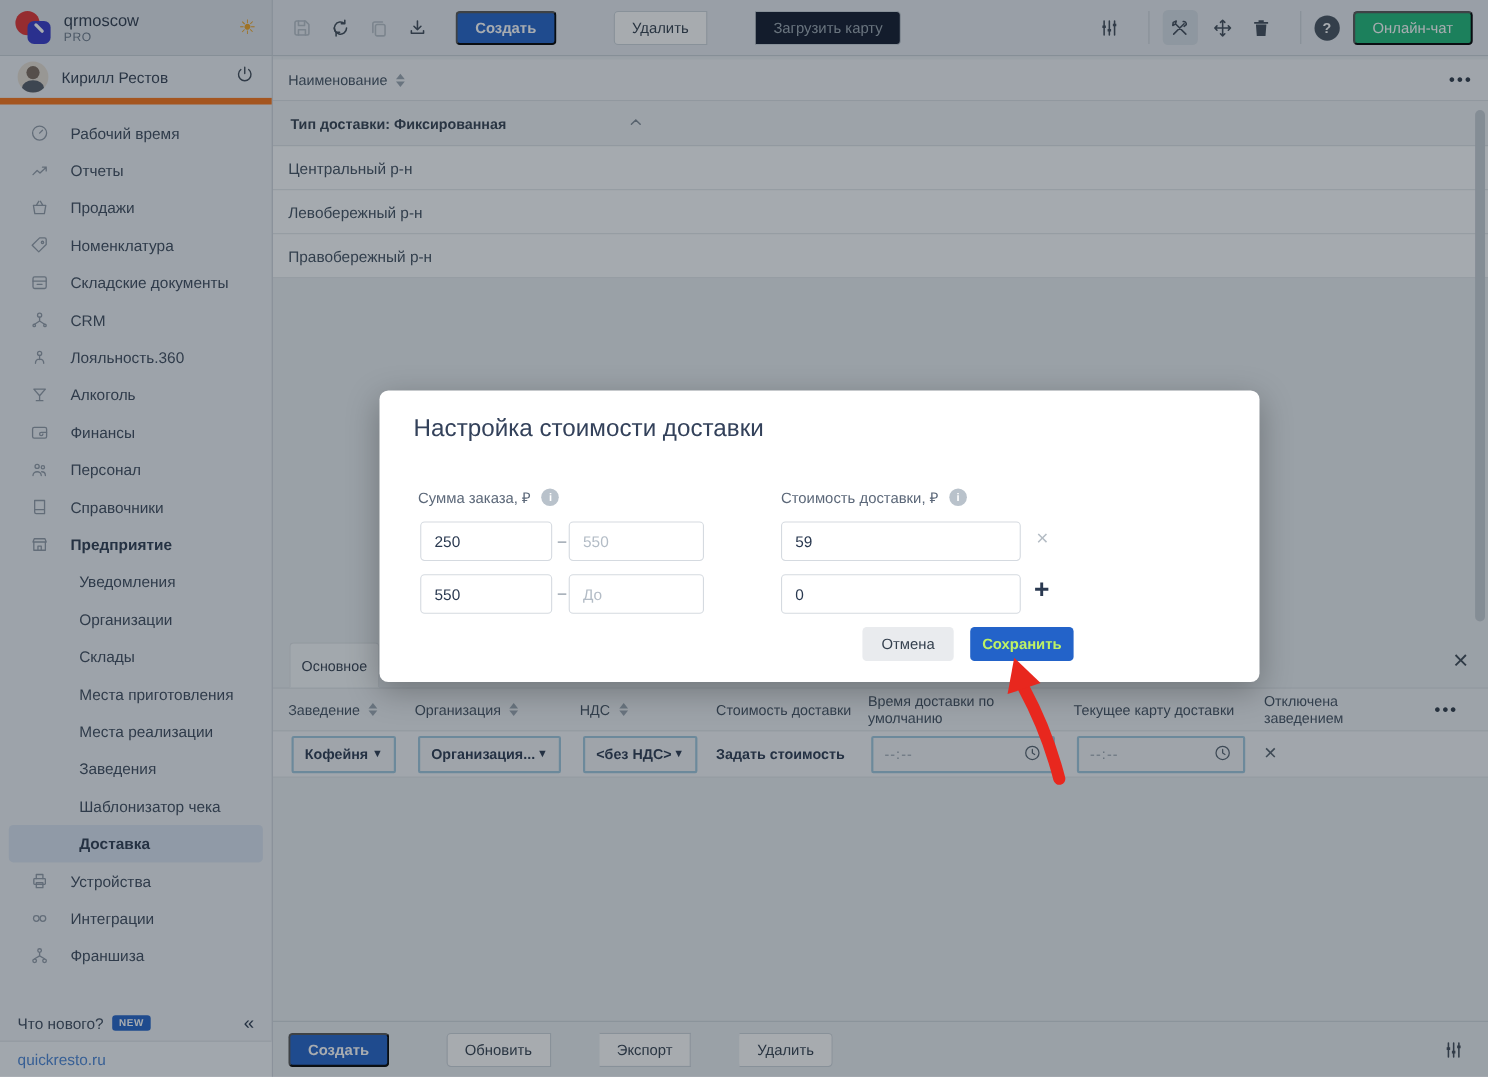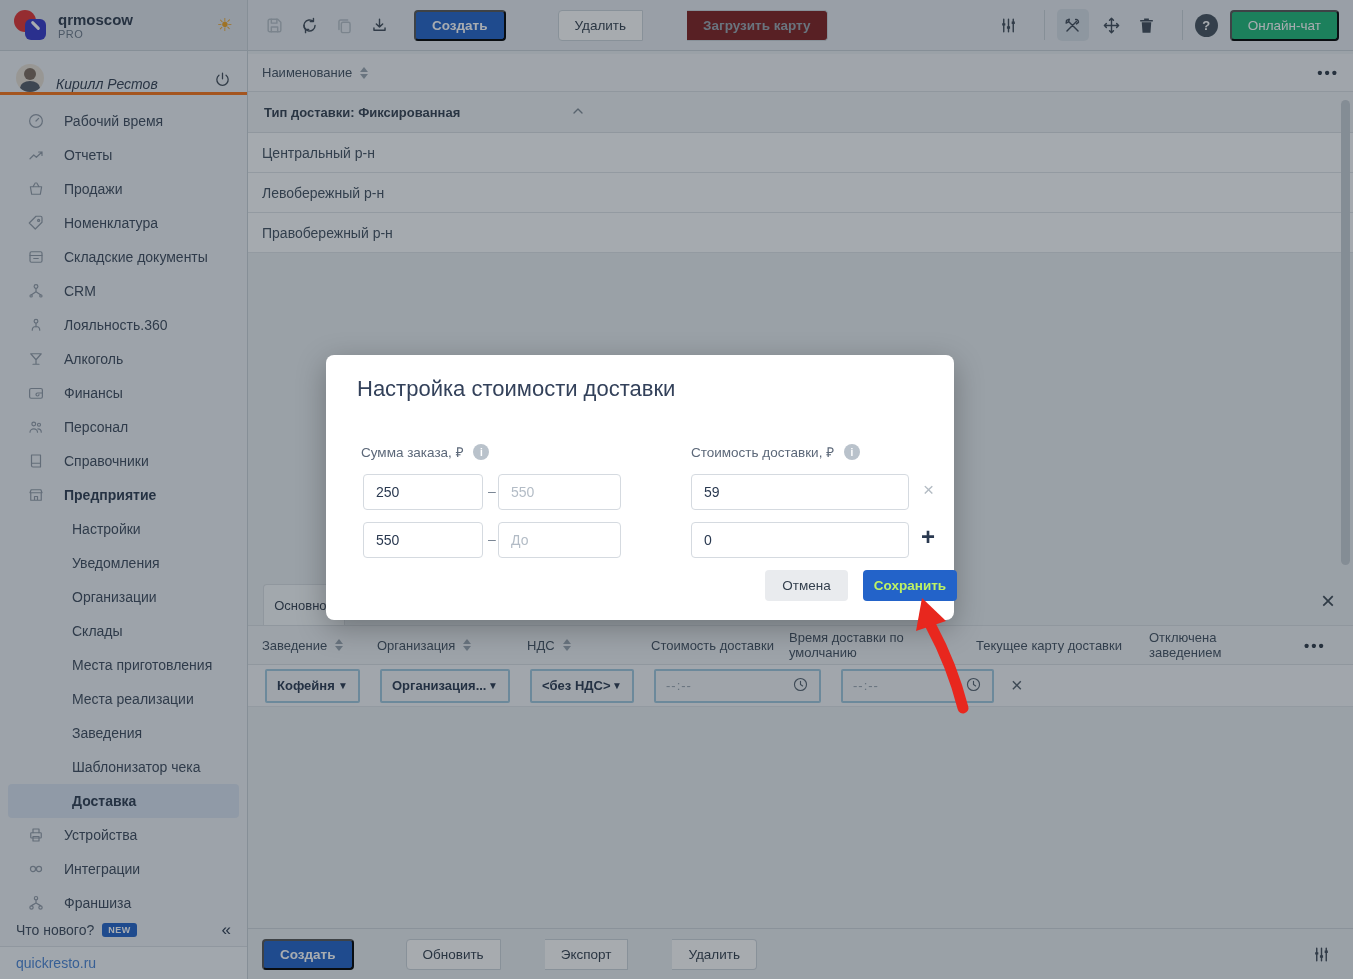--- a/index.html
+++ b/index.html
@@ -7,46 +7,46 @@
   body { font-family:"Liberation Sans", sans-serif; position:relative; background:#e9edf0; color:#3a4656; }
 
   
   .topbar { position:absolute; left:0; top:0; width:1353px; height:51px; background:#e7ebf0; border-bottom:1px solid #c9d0d7; display:flex; z-index:10; }
   .brandbox { width:248px; height:100%; background:#dfe4ea; border-right:1px solid #c9d0d7; display:flex; align-items:center; padding:0 14px; }
   .logo { position:relative; width:34px; height:34px; flex:none; }
   .logo .lc { position:absolute; left:0; top:2; width:22px; height:22px; border-radius:50%; background:#e03131; top:2px; }
   .logo .ls { position:absolute; left:11px; top:11px; width:21px; height:21px; border-radius:6px; background:#3538c8; }
   .logo .lp { position:absolute; left:16px; top:16px; width:11px; height:3px; background:#fff; border-radius:2px; transform:rotate(45deg); }
   .brandtxt { margin-left:10px; flex:1; }
-  .brandname { font-size:15px; font-weight:bold; color:#2e3a4c; }
+  .brandname { font-size:15px; font-weight:normal; color:#2e3a4c; }
   .brandplan { font-size:11px; color:#6b7888; letter-spacing:.5px; }
   .sun { font-size:18px; color:#f0a31f; cursor:pointer; }
   .toolbar { flex:1; display:flex; align-items:center; padding:0 14px; }
   .tbicon { width:24px; height:24px; margin-right:11px; display:flex; align-items:center; justify-content:center; cursor:pointer; }
   .tbicon svg { width:19px; height:19px; }
   .stroke-on  { stroke:#3f4a57; fill:none; stroke-width:1.8; stroke-linecap:round; stroke-linejoin:round; }
   .stroke-off { stroke:#b6bec7; fill:none; stroke-width:1.8; stroke-linecap:round; stroke-linejoin:round; }
   .fill-on { fill:#3f4a57; }
   .btn { display:inline-flex; align-items:center; justify-content:center; height:31px; padding:0 16px; font-size:13.5px; border-radius:4px; cursor:pointer; user-select:none; }
   .btn-primary { background:#2363c9; color:#fff; font-weight:bold; }
   .btn-light { background:#fdfdfe; color:#333f4d; border:1px solid #ccd3da; }
-  .btn-disabled { background:#7f1d1d; color:#9aa5af; border:1px solid #ccd3da; border-left:none;font-weight:bold; }
+  .btn-disabled { background:#0f172a; color:#9aa5af; border:1px solid #ccd3da; border-left:none; }
   .grp { display:flex; margin-left:8px; }
   .grp .btn { border-radius:0;margin-left:44px; }
   .grp .btn:first-child { border-radius:4px 0 0 4px; }
   .grp .btn:last-child { border-radius:0 4px 4px 0; }
   .tb-right { margin-left:auto; display:flex; align-items:center; }
   .vdiv { width:1px; height:30px; background:#c9d0d7; margin:0 12px; }
   .tool-active { background:#d6dde5; border-radius:5px; }
   .helpdot { width:23px; height:23px; border-radius:50%; background:#45505d; color:#fff; font-size:13px; font-weight:bold; display:flex; align-items:center; justify-content:center; cursor:pointer; margin-right:12px; }
   .btn-chat { background:#1db878; color:#fff; }
 
   
   .sidebar { position:absolute; left:0; top:51px; width:248px; bottom:0; background:#eef1f5; border-right:1px solid #c9d0d7; z-index:10; display:flex; flex-direction:column; }
-  .userrow { height:44px; display:flex; align-items:flex-end; padding:0 16px; border-bottom:3px solid #f97316;font-style:italic; }
+  .userrow { height:44px; display:flex; align-items:center; padding:0 16px; border-bottom:6px solid #f97316; }
   .avatar { width:28px; height:28px; border-radius:50%; background:#e6ddd2; overflow:hidden; position:relative; flex:none; }
   .avatar .head { position:absolute; left:8px; top:4px; width:12px; height:12px; border-radius:50%; background:#7b6a5c; }
   .avatar .body { position:absolute; left:4px; top:17px; width:20px; height:14px; border-radius:50% 50% 0 0; background:#535b66; }
   .username { margin-left:12px; font-size:14px; color:#333f52; flex:1; }
   .pwr { cursor:pointer; }
   .pwr svg { width:17px; height:17px; }
   .nav { flex:1; padding-top:9px; overflow:hidden; }
   .nav-item { height:34px; display:flex; align-items:center; padding-left:26px; font-size:14px; color:#3d4a5c; cursor:pointer; }
   .nav-item .nicon { width:20px; height:20px; margin-right:18px; display:flex; align-items:center; justify-content:center; }
   .nav-item .nicon svg { width:18px; height:18px; stroke:#909aa7; fill:none; stroke-width:1.6; stroke-linecap:round; stroke-linejoin:round; }
@@ -87,21 +87,21 @@
   .ecell .ph { color:#98a3ae; font-weight:normal; letter-spacing:1px; }
   .ecell .clock { margin-left:auto; }
   .ecell .clock svg { width:17px; height:17px; stroke:#55616e; fill:none; stroke-width:1.6; stroke-linecap:round; }
   .setcost { font-weight:bold; cursor:pointer; }
   .xmark { font-size:20px; color:#55616e; cursor:pointer; }
   .bbar { position:absolute; left:0; bottom:0; right:0; height:51px; border-top:1px solid #cfd6db; display:flex; align-items:center; padding:0 14px; background:#e9edf0; }
   .bbar .tbicon { margin:0 6px 0 auto; }
 
   
   .overlay { position:absolute; inset:0; background:rgba(25,36,48,.38); z-index:30; }
-  .modal { position:absolute; left:326px; top:355px; width:628px; height:265px; background:#fff; border-radius:8px; box-shadow:0 8px 30px rgba(0,0,0,.28); z-index:40; }
+  .modal { position:absolute; left:345px; top:355px; width:800px; height:265px; background:#fff; border-radius:8px; box-shadow:0 8px 30px rgba(0,0,0,.28); z-index:40; }
   .m-title { position:absolute; left:31px; top:21px; font-size:22px; font-weight:500; color:#33415a; }
   .m-label { position:absolute; font-size:13.5px; color:#5c6879; display:flex; align-items:center; }
   .info { width:16px; height:16px; border-radius:50%; background:#b9c2cb; color:#fff; font-size:10px; font-weight:bold; font-style:normal; display:inline-flex; align-items:center; justify-content:center; margin-left:10px; cursor:pointer; }
   .m-input { position:absolute; height:36px; border:1px solid #d5dae0; border-radius:4px; font-family:"Liberation Sans",sans-serif; font-size:14px; color:#2a3950; padding:0 12px; outline:none; background:#fff; }
   .m-input::placeholder { color:#b3bcc6; }
   .m-dash { position:absolute; color:#7b8795; font-size:14px; }
   .m-x { position:absolute; left:597px; font-size:19px; color:#b4bcc4; cursor:pointer; }
   .m-plus { position:absolute; left:595px; font-size:24px; color:#2a3950; cursor:pointer; font-weight:bold; }
   .m-btn { position:absolute; height:31px; border-radius:4px; display:flex; align-items:center; justify-content:center; font-size:13.5px; cursor:pointer; }
   .m-cancel { left:439px; top:215px; width:83px; background:#e9ebee; color:#333f4d; }
@@ -296,23 +296,20 @@
       </div>
     <div class="nav-item nav-bold">
         <span class="nicon">
           <svg viewBox="0 0 24 24">
             <path d="M4 9l1.5-4h13L20 9M4 9h16M5 9v10h14V9M10 19v-5h4v5"></path>
           </svg>
         </span>
         <span>Предприятие</span>
       </div>
     <div class="nav-sub">
-        <span>Настройки</span>
-      </div>
-    <div class="nav-sub">
         <span>Уведомления</span>
       </div>
     <div class="nav-sub">
         <span>Организации</span>
       </div>
     <div class="nav-sub">
         <span>Склады</span>
       </div>
     <div class="nav-sub">
         <span>Места приготовления</span>
@@ -448,20 +445,23 @@
             <span>Организация...</span>
             <span class="caret">▼</span>
           </div>
         </div>
       <div class="c w3">
           <div class="ecell">
             <span>&lt;без НДС&gt;</span>
             <span class="caret">▼</span>
           </div>
         </div>
+      <div class="c w4">
+          <span class="setcost">Задать стоимость</span>
+        </div>
       <div class="c w5">
           <div class="ecell">
             <span class="ph">--:--</span>
             <span class="clock"><svg viewBox="0 0 24 24">
                 <circle cx="12" cy="12" r="8.5"></circle>
                 <path d="M12 7.5V12l3 2"></path>
               </svg></span>
           </div>
         </div>
       <div class="c w6">

